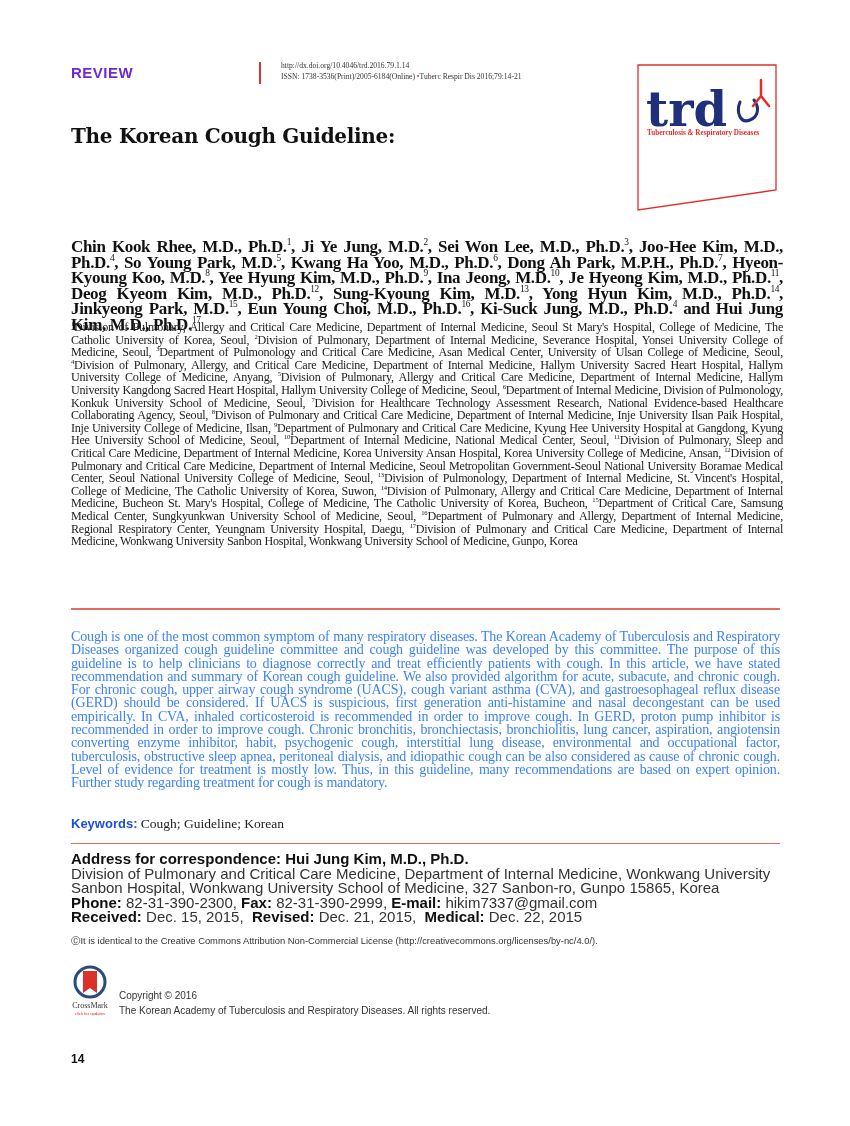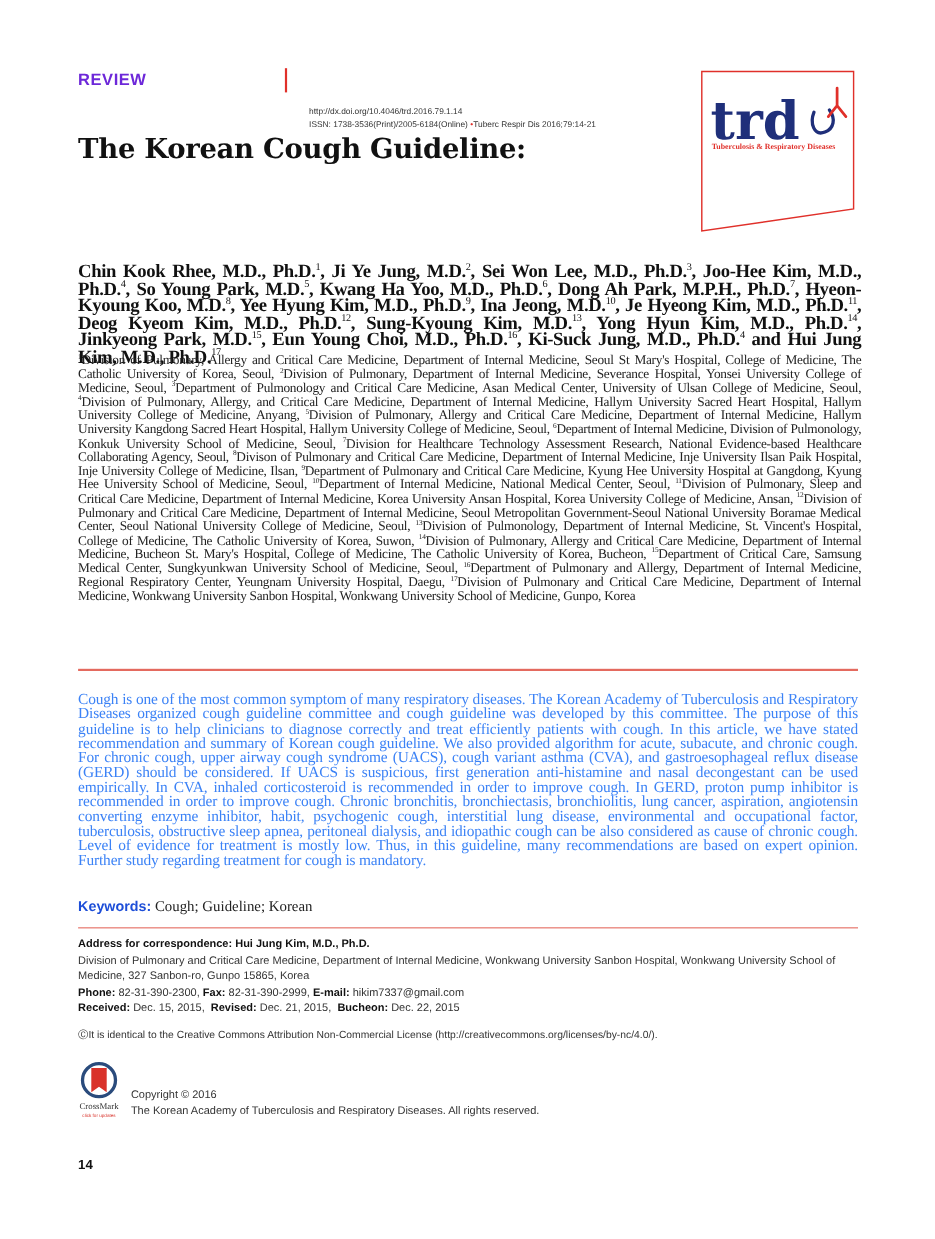--- a/index.html
+++ b/index.html
@@ -1,31 +1,31 @@
 <!DOCTYPE html>
 <html><head>
 <meta charset="utf-8">
 <style>
   html, body { margin: 0; padding: 0; background: #ffffff; }
   body { width: 850px; height: 1126px; position: relative; overflow: hidden; color: #1a1a1a; }
   .abs { position: absolute; }
   .review-label { left: 71px; top: 64px; font-family: "Liberation Sans", sans-serif; font-weight: 700; font-size: 15px; letter-spacing: 0.5px; color: #6d28d9; }
   .head-rule { left: 259px; top: 62px; width: 2px; height: 22px; background: #e0302a; }
-  .doi { left: 281px; top: 61px; font-family: Liberation Sans, sans-serif; font-size: 7.6px; line-height: 10.5px; color: #333; white-space: nowrap; margin-top: 36px; }
+  .doi { left: 281px; top: 61px; font-family: Liberation Serif, serif; font-size: 7.6px; line-height: 10.5px; color: #333; white-space: nowrap; }
   .doi .dot { color: #e0302a; }
   .logo-box { left: 636px; top: 62px; width: 142px; height: 150px; }
-  .title { left: 71px; top: 121px; width: 560px; font-family: "DejaVu Serif", serif; font-weight: 700; font-size: 25px; line-height: 30px; color: #111; letter-spacing: -0.3px; }
+  .title { left: 71px; top: 121px; width: 560px; font-family: "DejaVu Serif", serif; font-weight: 700; font-size: 20px; line-height: 30px; color: #111; letter-spacing: -0.3px; }
   .authors { left: 71px; top: 239px; width: 712px; font-family: Liberation Serif, serif; font-weight: 700; font-size: 17px; line-height: 15.6px; color: #111; text-align: justify; letter-spacing: -0.35px; }
   .affil { left: 71px; top: 321px; width: 712px; font-family: "Liberation Serif", serif; font-size: 12.1px; line-height: 12.6px; color: #222; text-align: justify; letter-spacing: -0.25px; }
   .rule1 { left: 71px; top: 608px; width: 709px; height: 1.5px; background: #e46a5f; }
   .abstract { left: 71px; top: 630px; width: 709px; font-family: "Liberation Serif", serif; font-size: 14px; line-height: 13.3px; color: #3b82f6; text-align: justify; letter-spacing: -0.15px; }
   .keywords { left: 71px; top: 816px; font-family: "Liberation Serif", serif; font-size: 13.5px; color: #222; }
   .keywords .kw-label { font-family: "Liberation Sans", sans-serif; font-weight: 700; color: #1d4ed8; font-size: 13px; }
   .rule2 { left: 71px; top: 843px; width: 709px; height: 1px; background: #e46a5f; }
-  .corr { left: 71px; top: 852px; width: 712px; font-family: "Liberation Sans", sans-serif; font-size: 10px; line-height: 14.5px; color: #333; }
+  .corr { left: 71px; top: 852px; width: 712px; font-family: "Liberation Sans", sans-serif; font-size: 15px; line-height: 14.5px; color: #333; }
   .corr b { color: #111; }
   .license { left: 71px; top: 935px; font-family: "Liberation Sans", sans-serif; font-size: 9.4px; color: #333; }
   .crossmark { left: 68px; top: 965px; width: 44px; height: 52px; }
   .copyright { left: 119px; top: 988px; font-family: "Liberation Sans", sans-serif; font-size: 10px; line-height: 15px; color: #333; }
   .page-num { left: 71px; top: 1052px; font-family: "Liberation Sans", sans-serif; font-weight: 700; font-size: 12px; color: #111; }
   sup { font-size: 0.55em; vertical-align: 0.75em; line-height: 0; }
   .authors sup { font-weight: 400; }
 </style>
 </head>
 <body>
@@ -80,21 +80,21 @@
     <b>Fax:</b>
     <span>82-31-390-2999,</span>
     <b>E-mail:</b>
     <span>hikim7337@gmail.com</span>
   </div>
   <div>
     <b>Received:</b>
     <span>Dec. 15, 2015,</span>&nbsp;
     <b>Revised:</b>
     <span>Dec. 21, 2015,</span>&nbsp;
-    <b>Bucheon:</b>
+    <b>Medical:</b>
     <span>Dec. 22, 2015</span>
   </div>
 </div>
 
 <div class="abs license">
   <span>Ⓒ</span><span>It is identical to the Creative Commons Attribution Non-Commercial License (http://creativecommons.org/licenses/by-nc/4.0/).</span>
 </div>
 
 <div class="abs crossmark">
   <svg width="44" height="52" viewBox="0 0 44 52">

